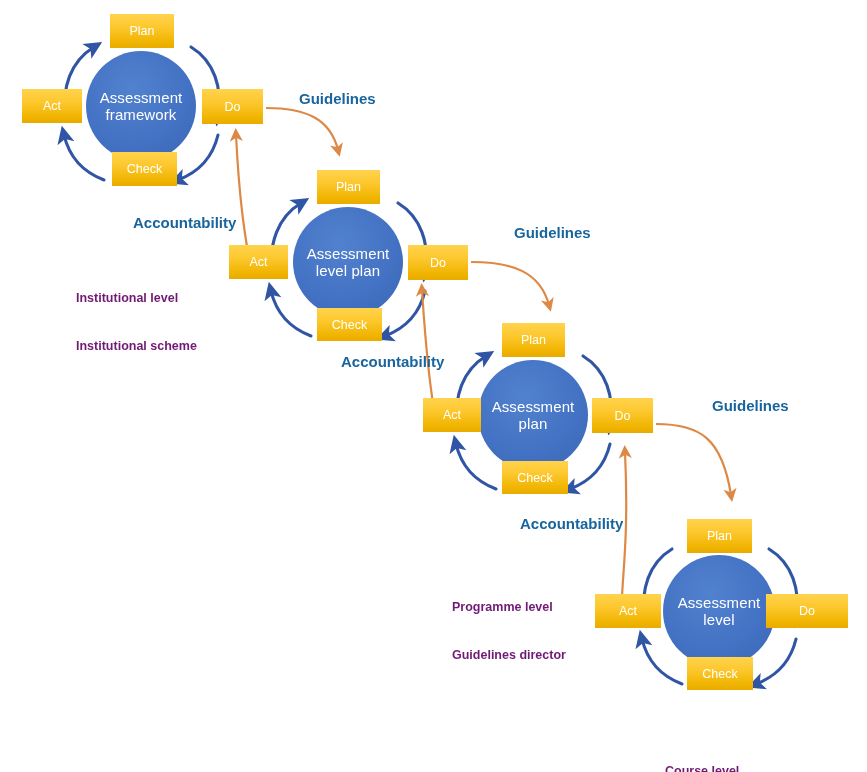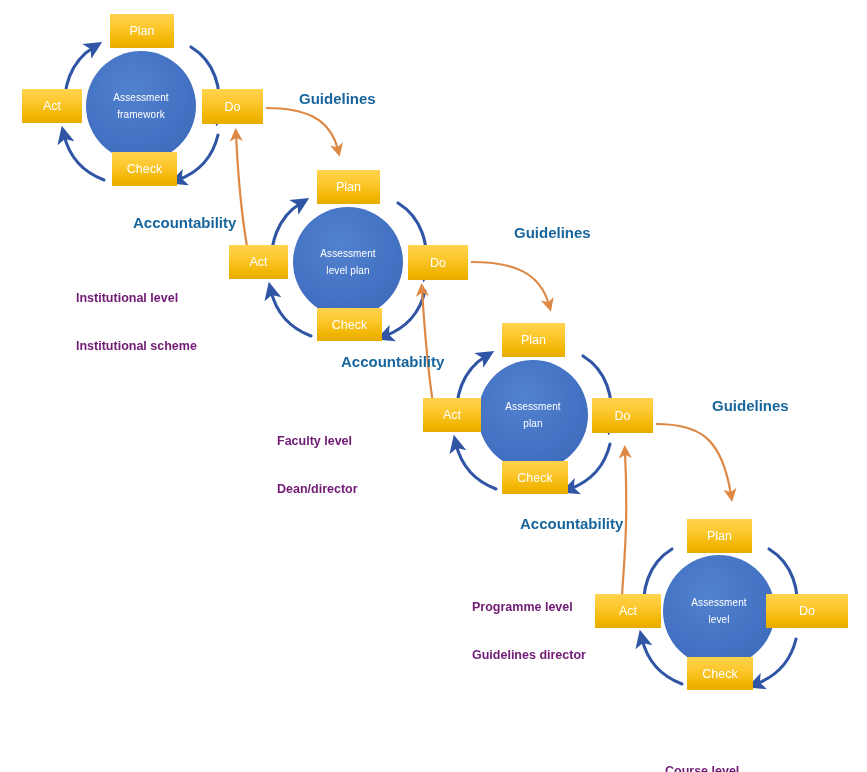--- a/index.html
+++ b/index.html
@@ -42,21 +42,21 @@
     position: absolute;
     left: 0;
     top: 0;
     width: 100%;
     height: 100%;
     display: flex;
     flex-direction: column;
     align-items: center;
     justify-content: center;
     color: #ffffff;
-    font-size: 10px;
+    font-size: 15px;
     line-height: 17px;
     text-align: center;
     letter-spacing: 0.1px;
   }
   .pbox {
     position: absolute;
     background: linear-gradient(to bottom, #ffd34d 0%, #fdc82f 38%, #f0b400 82%, #e8ab00 100%);
     color: #ffffff;
     font-size: 12.5px;
     display: flex;
@@ -183,39 +183,35 @@
         <span>Assessment</span>
         <span>level plan</span>
       </div>
     </div>
     <div class="pbox" style="left:317px; top:170px; width:63px; height:34px;">Plan</div>
     <div class="pbox" style="left:408px; top:245px; width:60px; height:35px;">Do</div>
     <div class="pbox" style="left:317px; top:308px; width:65px; height:33px;">Check</div>
     <div class="pbox" style="left:229px; top:245px; width:59px; height:34px;">Act</div>
   </div>
 
-  <div class="caption" style="left:277px; top:401px;">
-    <div>Faculty level</div>
-    <div>Dean/director</div>
-  </div>
 
   <div class="cycle">
     <div class="disc" style="left:478px; top:360px; width:110px; height:110px;">
       <div class="disc-label">
         <span>Assessment</span>
         <span>plan</span>
       </div>
     </div>
     <div class="pbox" style="left:502px; top:323px; width:63px; height:34px;">Plan</div>
     <div class="pbox" style="left:592px; top:398px; width:61px; height:35px;">Do</div>
     <div class="pbox" style="left:502px; top:461px; width:66px; height:33px;">Check</div>
     <div class="pbox" style="left:423px; top:398px; width:58px; height:34px;">Act</div>
   </div>
 
-  <div class="caption" style="left:472px; top:567px;">
+  <div class="caption" style="left:452px; top:567px;">
     <div>Programme level</div>
     <div>Guidelines director</div>
   </div>
 
   <div class="cycle">
     <div class="disc" style="left:663px; top:555px; width:112px; height:112px;">
       <div class="disc-label">
         <span>Assessment</span>
         <span>level</span>
       </div>

